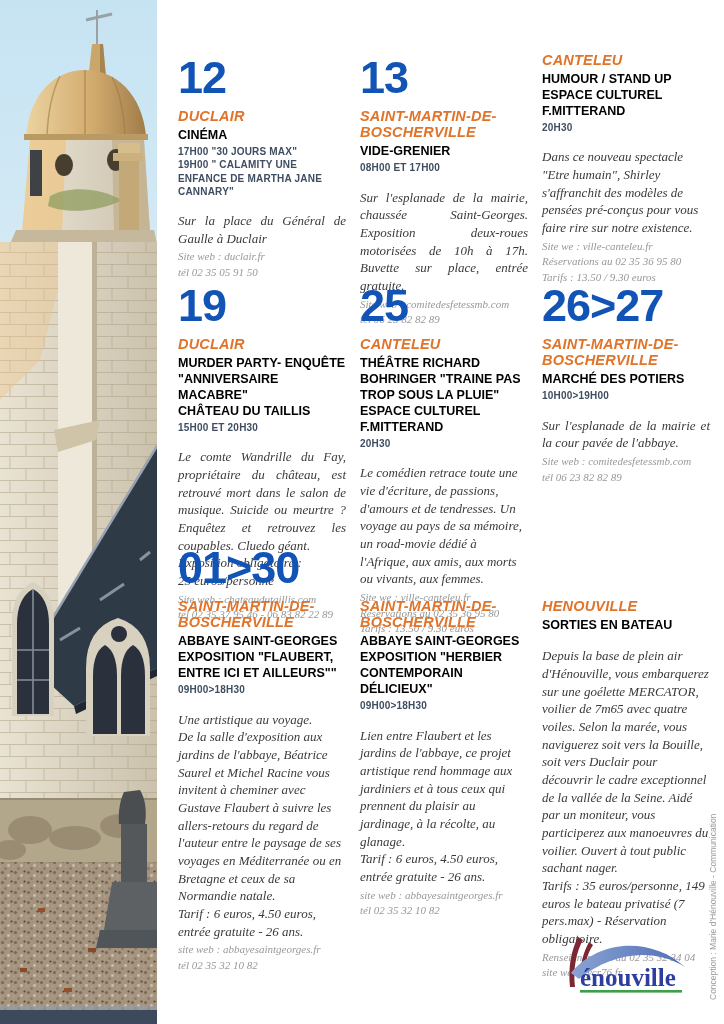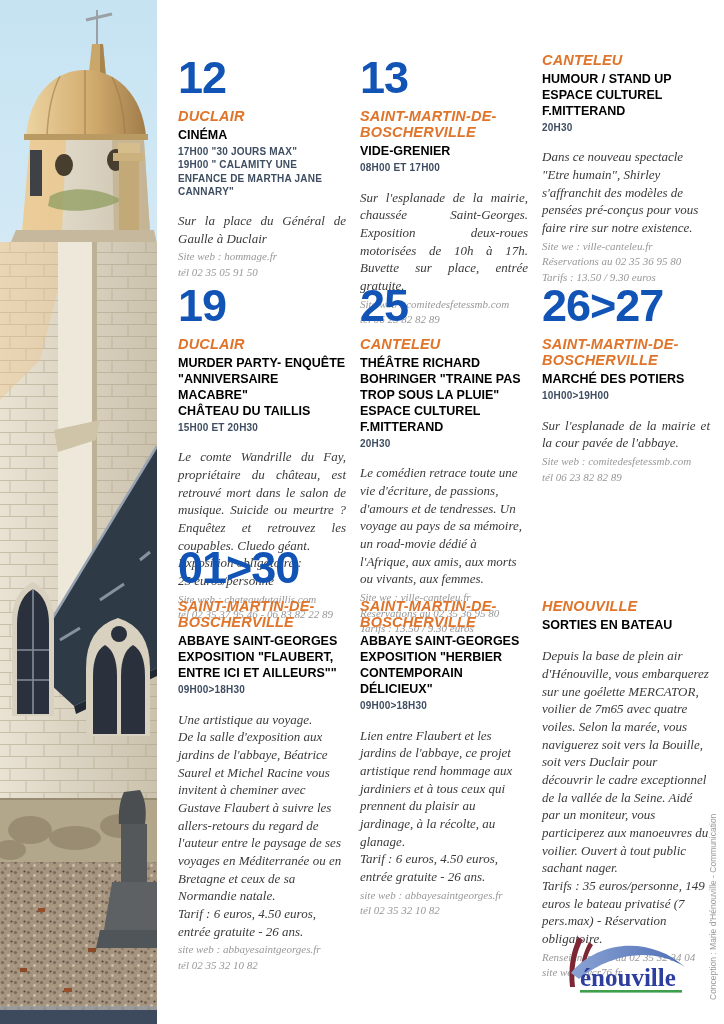--- a/index.html
+++ b/index.html
@@ -150,21 +150,21 @@
           <div>CINÉMA</div>
         </div>
       <div class="times">
           <div>17H00 "30 JOURS MAX"</div>
           <div>19H00 " CALAMITY UNE ENFANCE DE MARTHA JANE CANNARY"</div>
         </div>
       <div class="desc">
           <div>Sur la place du Général de Gaulle à Duclair</div>
         </div>
       <div class="contact">
-          <div>Site web : hommage.fr</div>
+          <div>Site web : duclair.fr</div>
           <div>tél  02 35 05 91 50</div>
         </div>
     </article>
 
     <article class="cell justify">
       <div class="date">13</div>
       <h2 class="city">SAINT-MARTIN-DE-BOSCHERVILLE</h2>
       <div class="titles">
           <div>VIDE-GRENIER</div>
         </div>

